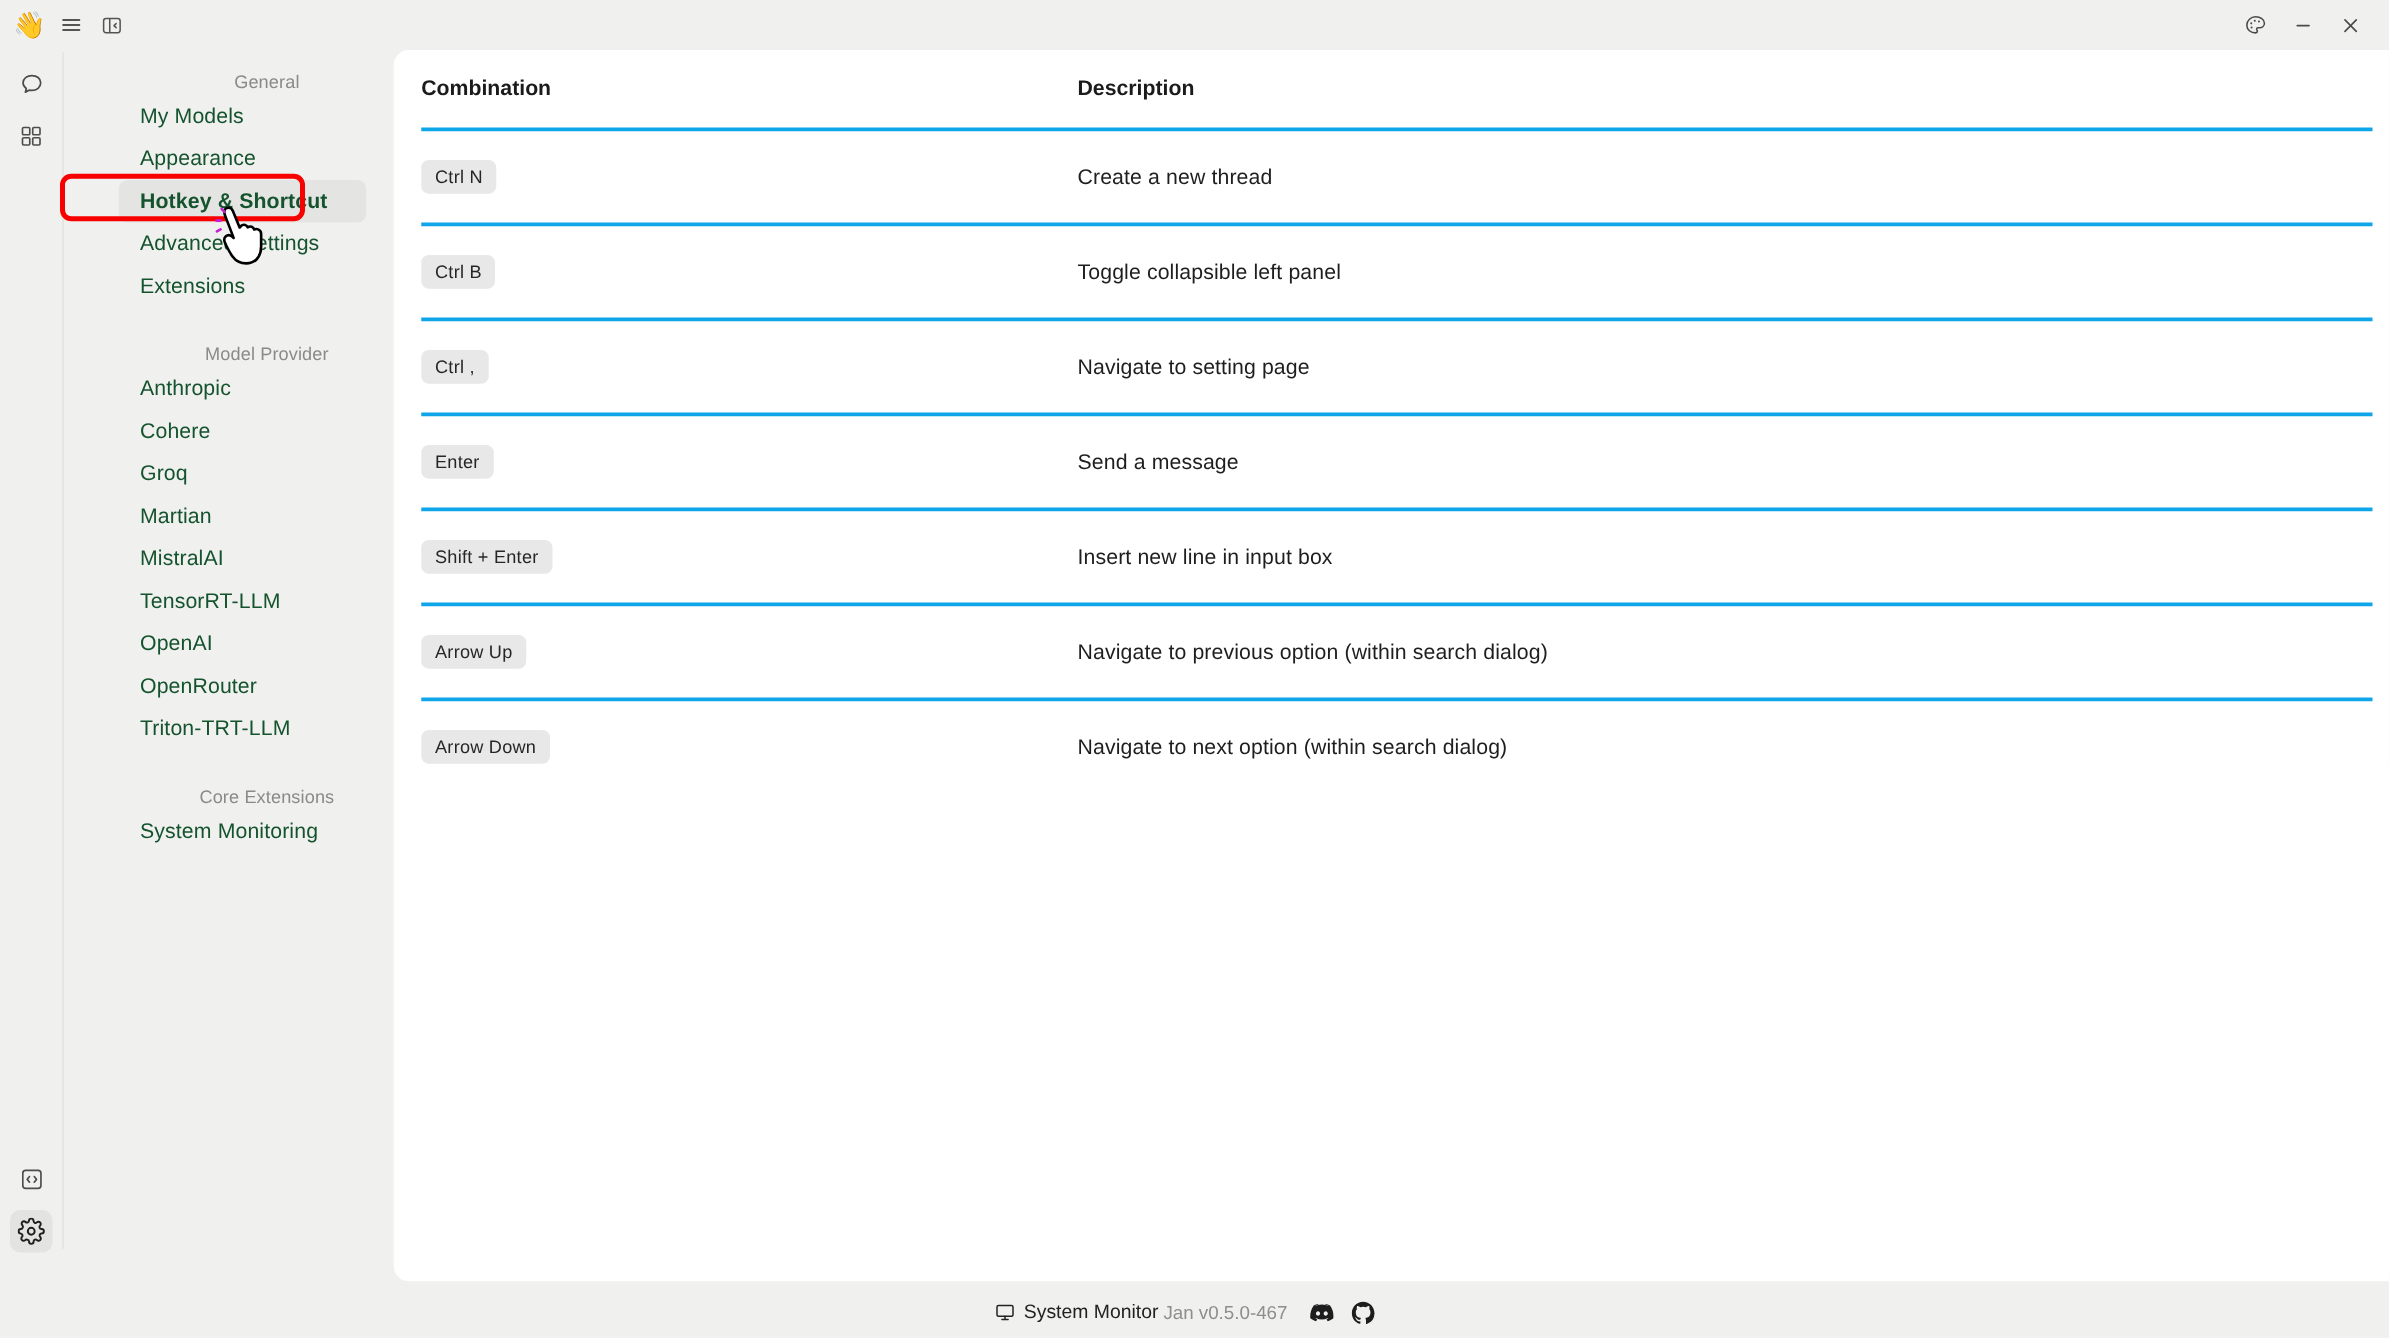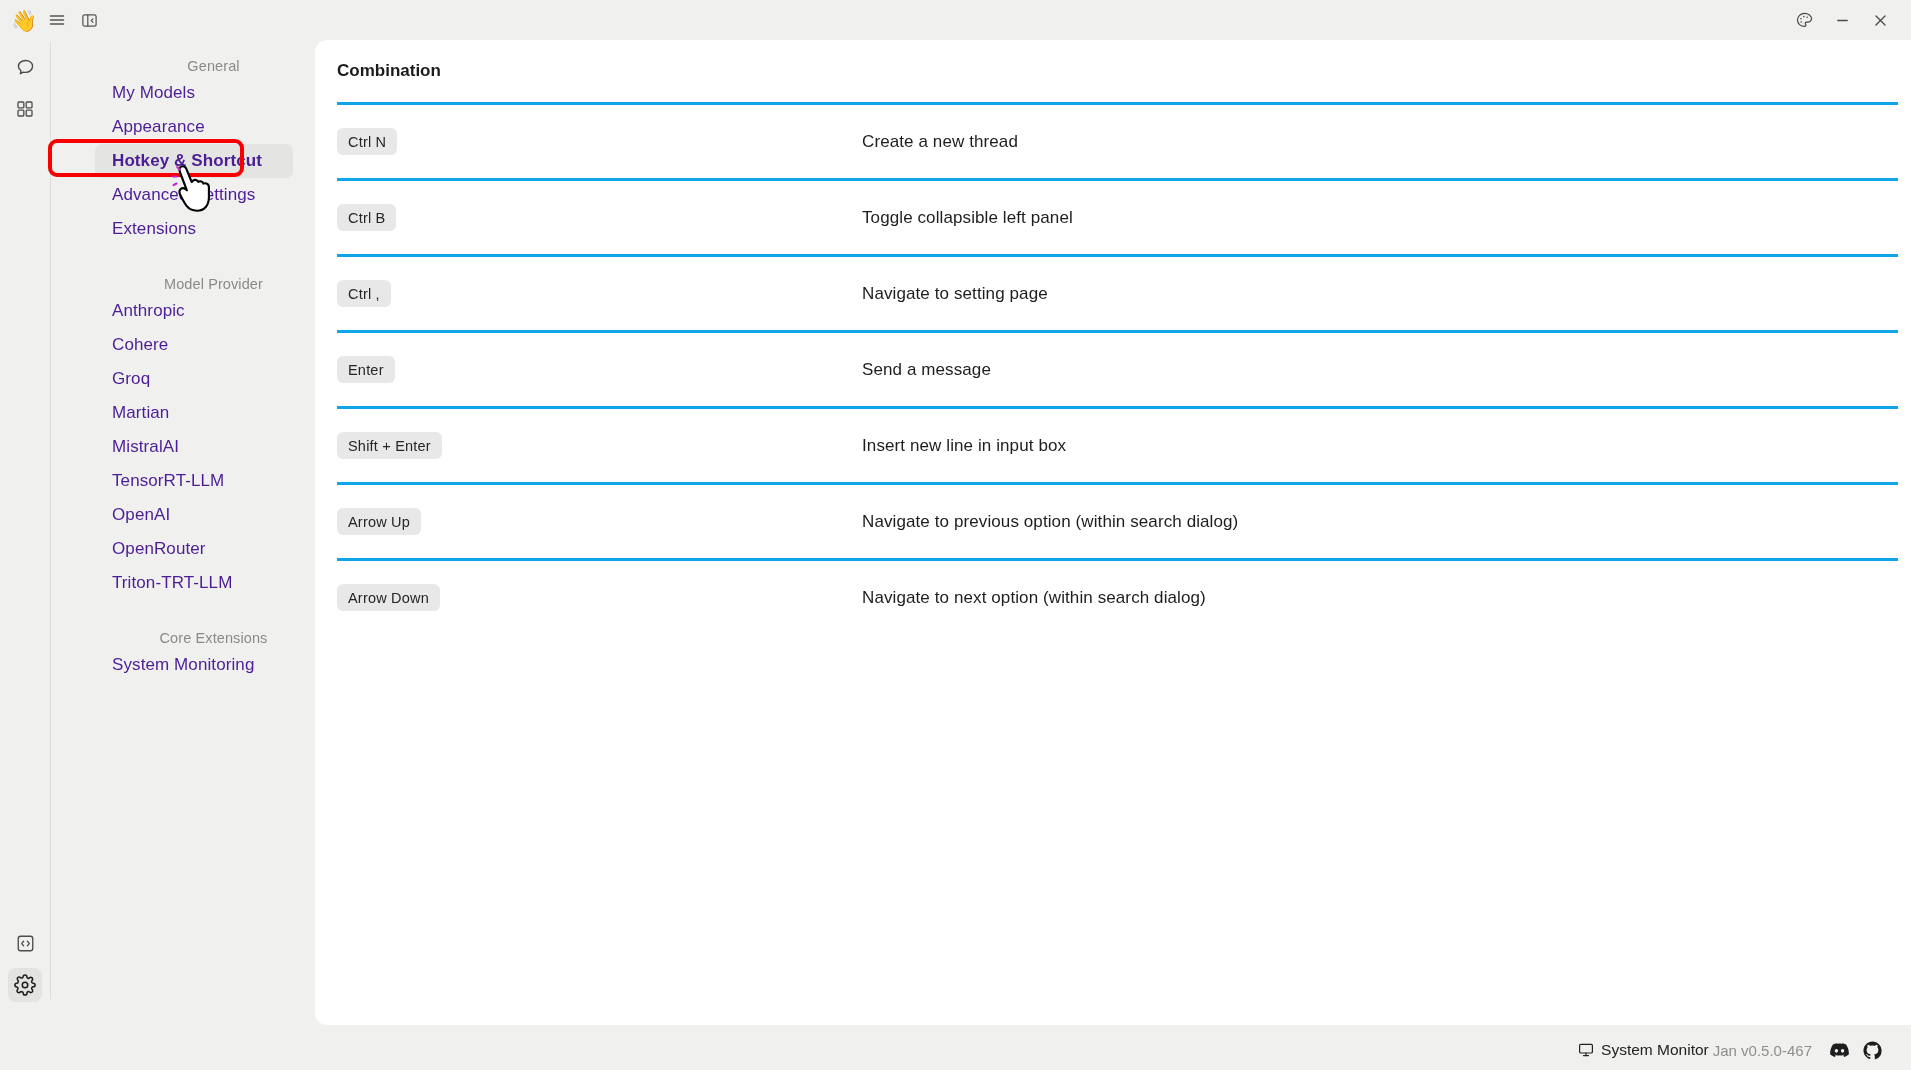--- a/index.html
+++ b/index.html
@@ -52,21 +52,21 @@
     background: #f0f0ef; padding: 18px 0 0 0; text-align: center;
   }
   .sb-group-label {
     font-size: 14.5px; color: #8a8a88; padding: 0 0 0 61px;
     letter-spacing: .1px; margin-bottom: 2px;
   }
   .sb-group-label.spaced { margin-top: 30px; }
   .sb-item {
     position: relative; height: 34px; display: flex; align-items: center;
     margin: 0 22px 0 44px; padding: 0 0 0 17px; border-radius: 7px;
-    font-size: 17px; color: #4c1d95; letter-spacing: .1px;
+    font-size: 17px; color: #14532d; letter-spacing: .1px;
   }
   .sb-item.selected { background: #e4e4e2; font-weight: bold; }
 
   
   .annot-box {
     position: absolute; left: 48px; top: 139px; width: 196px; height: 38px;
     border: 4px solid #f80000; border-radius: 9px; pointer-events: none; z-index: 30;
   }
   
   .cursor { position: absolute; left: 172px; top: 163px; z-index: 31; pointer-events: none; }
@@ -90,22 +90,22 @@
   .kbd {
     display: inline-flex; align-items: center; justify-content: center;
     background: #e8e8e8; color: #262626; border-radius: 6px;
     padding: 0 11px; height: 27px; font-size: 14.5px; letter-spacing: .2px;
   }
   .desc { font-size: 17px; color: #1e1e1e; letter-spacing: .1px; }
 
   
   .statusbar {
     position: absolute; left: 0; bottom: 0; width: 1911px; height: 40px;
-    display: flex; align-items: center; justify-content: flex-end;
-    padding-right: 29px; gap: 0; background: #f0f0ef;
+    display: flex; align-items: center; justify-content: center;
+    padding-right: 15px; gap: 0; background: #f0f0ef;
   }
   .sys-mon { display: flex; align-items: center; gap: 7px; font-size: 15.5px; color: #222; }
   .version { font-size: 15px; color: #8e8e8c; margin-left: 4px; margin-right: 18px; }
   .social { display: flex; align-items: center; gap: 14px; color: #1d1d1d; }
   svg { display: block; }
 </style>
 </head>
 <body>
 
 <div id="app">
@@ -247,20 +247,21 @@
         <path d="M4.5 20.5l-3 1.6"></path>
       </g>
     </svg>
   </div>
 
   <div class="main">
     <div class="table">
 
       <div class="thead">
         <div class="col-combo">Combination</div>
+        <div class="col-desc">Description</div>
       </div>
 
       <div class="trow">
         <div class="col-combo">
           <span class="kbd">Ctrl N</span>
         </div>
         <div class="col-desc desc">Create a new thread</div>
       </div>
 
       <div class="trow">

